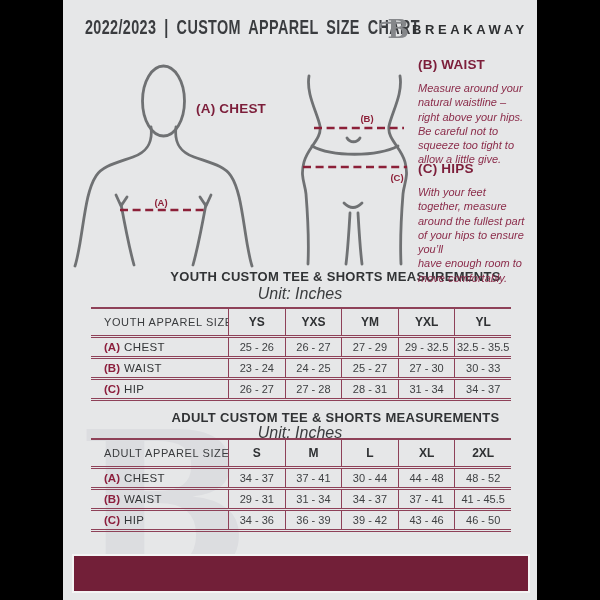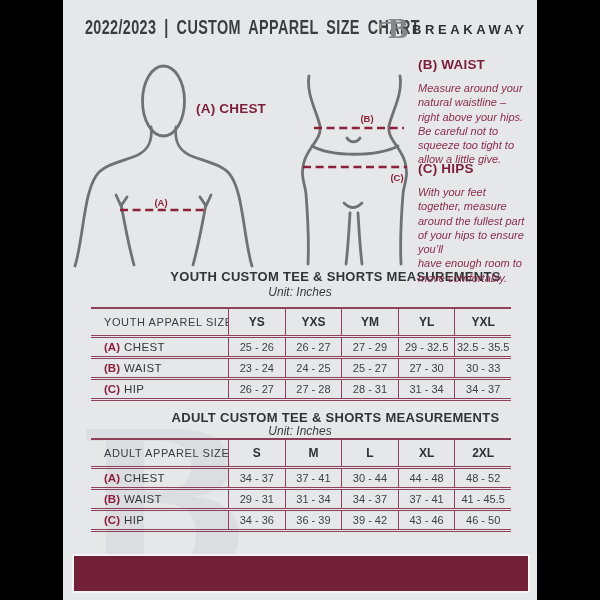--- a/index.html
+++ b/index.html
@@ -58,21 +58,21 @@
   #waist-desc { left:355px; top:81px; width:122px; }
   #hips-head  { left:355px; top:161px; }
   #hips-desc  { left:355px; top:185px; width:125px; }
   
   .sec-title {
     position:absolute; left:0; width:545px; text-align:center; z-index:1;
     font-size:13px; font-weight:bold; color:#313335; letter-spacing:0.3px;
   }
   .sec-unit {
     position:absolute; left:0; width:474px; text-align:center; z-index:1;
-    font-size:12px; font-style:italic; color:#3a3c3e;
+    font-size:16px; font-style:italic; color:#3a3c3e;
   }
   #youth-title { top:269px; } #youth-unit { top:285px; }
   #adult-title { top:410px; } #adult-unit { top:424px; }
   
   .size-table {
     position:absolute; left:28px; width:420px; z-index:1;
     border-top:2px solid #8e4158;
   }
   #youth-table { top:307px; } #adult-table { top:438px; }
   .trow {
@@ -166,22 +166,22 @@
 
   <div id="youth-title" class="sec-title">YOUTH CUSTOM TEE &amp; SHORTS MEASUREMENTS</div>
   <div id="youth-unit" class="sec-unit">Unit: Inches</div>
 
   <div id="youth-table" class="size-table">
     <div class="trow thead">
       <div class="tc">YOUTH APPAREL SIZE</div>
       <div class="tc">YS</div>
       <div class="tc">YXS</div>
       <div class="tc">YM</div>
+      <div class="tc">YXL</div>
       <div class="tc">YL</div>
-      <div class="tc">YXL</div>
     </div>
     <div class="trow data">
       <div class="tc">
         <span class="row-prefix">(A)</span>
         <span class="row-label">CHEST</span>
       </div>
       <div class="tc">25 - 26</div>
       <div class="tc">26 - 27</div>
       <div class="tc">27 - 29</div>
       <div class="tc">29 - 32.5</div>

